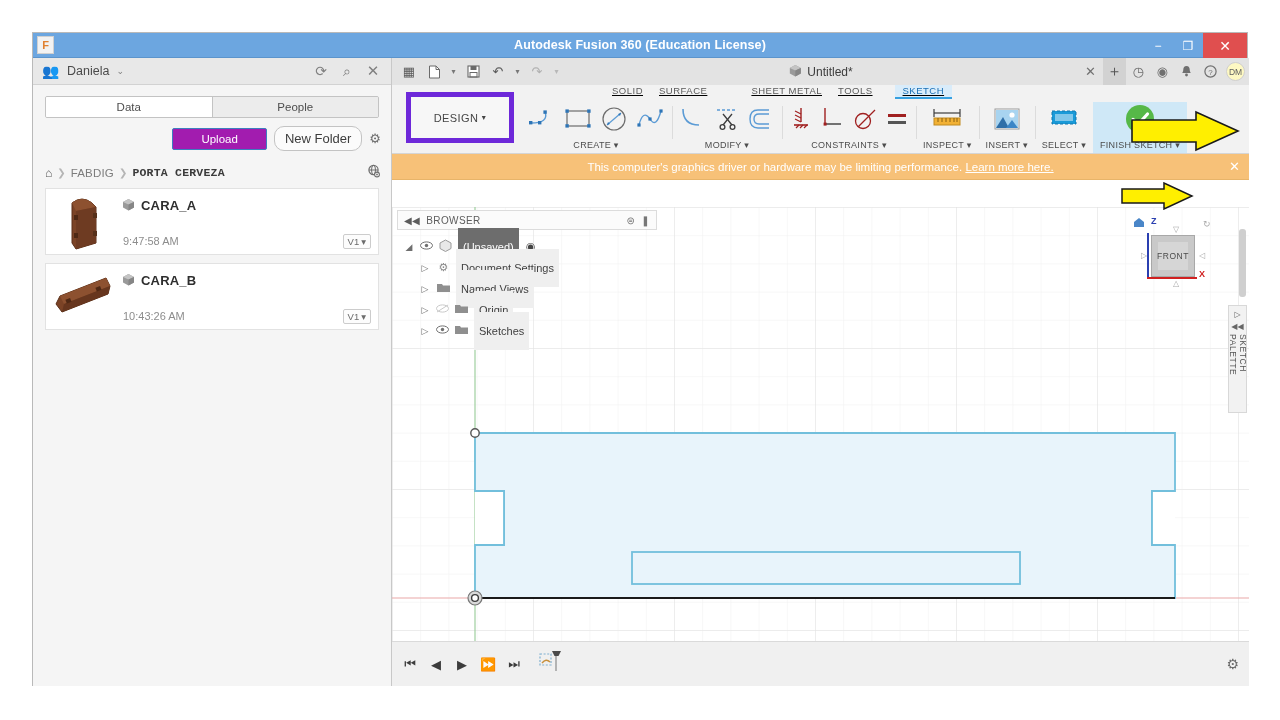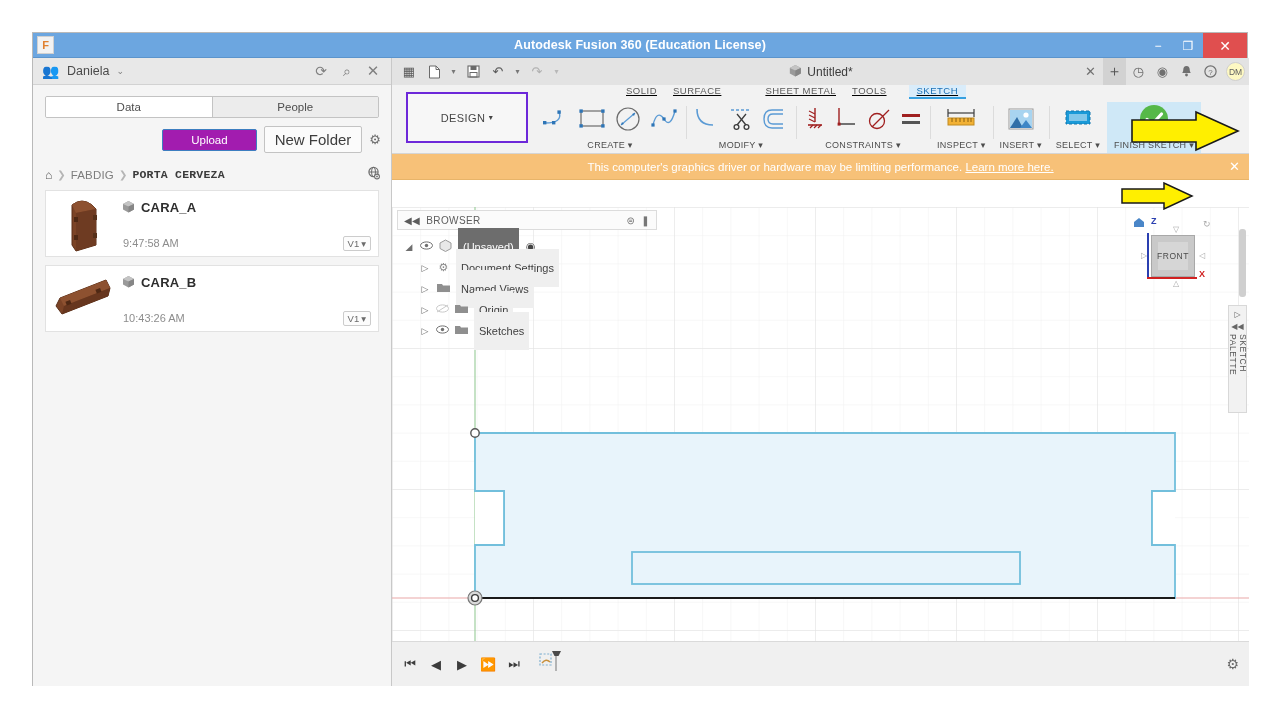--- a/index.html
+++ b/index.html
@@ -65,22 +65,22 @@
 
   .dp-actions {
     display:flex; align-items:center; justify-content:flex-end;
     gap:7px; padding:8px 10px 0 0;
   }
   .btn-upload {
     background:#a21caf; color:#fff; font-size:11.5px;
     padding:4px 28px; border-radius:2px; border:1px solid #3d7ec0;
   }
   .btn-newfolder {
-    background:#fbfbfb; color:#3d3d3d; font-size:15px;
-    padding:4px 10px; border-radius:2px; border:1px solid #c3c3c3;
+    background:#fbfbfb; color:#3d3d3d; font-size:13px;
+    padding:4px 10px; border-radius:10px; border:1px solid #c3c3c3;
   }
   .gear-sm { font-size:13px; color:#6e6e6e; }
 
   .breadcrumb {
     display:flex; align-items:center; gap:5px;
     padding:13px 10px 7px 12px; font-size:11.5px; color:#8a8a8a;
   }
   .bc-home { color:#5a5a5a; font-size:12px; }
   .bc-sep { color:#b5b5b5; font-size:10px; }
   .bc-item { color:#7d7d7d; letter-spacing:.2px; }
@@ -128,21 +128,21 @@
   .avatar {
     width:19px; height:19px; border-radius:50%; background:#fef9c3; border:1px solid #cfcfcf;
     font-size:8.5px; color:#5f5f5f; display:flex; align-items:center; justify-content:center;
     margin-left:3px;
   }
 
   
   .ribbon { height:69px; background:#f2f2f2; border-bottom:1px solid #d5d5d5;
             display:flex; align-items:stretch; position:relative; }
   .design-box {
-    width:122px; margin:7px 6px 10px 14px; border:2px solid #6d28d9; background:#f7f7f7;
+    width:108px; margin:7px 6px 10px 14px; border:5px solid #6d28d9; background:#f7f7f7;
     display:flex; align-items:center; justify-content:center; font-size:11px; color:#454545;
     letter-spacing:.4px;
   }
   .tabs-and-tools { flex:1; display:flex; flex-direction:column; }
   .tabrow { height:17px; display:flex; align-items:flex-start; padding-left:6px; gap:0;text-decoration:underline; }
   .tab {
     font-size:9.5px; color:#5a5a5a; letter-spacing:.5px; padding:0 8px 2px 8px;
     white-space:nowrap;
   }
   .tab.active { color:#1a6fb5; border-bottom:2px solid #36a0e0; background:#d9ecfa; padding-bottom:1px; }

